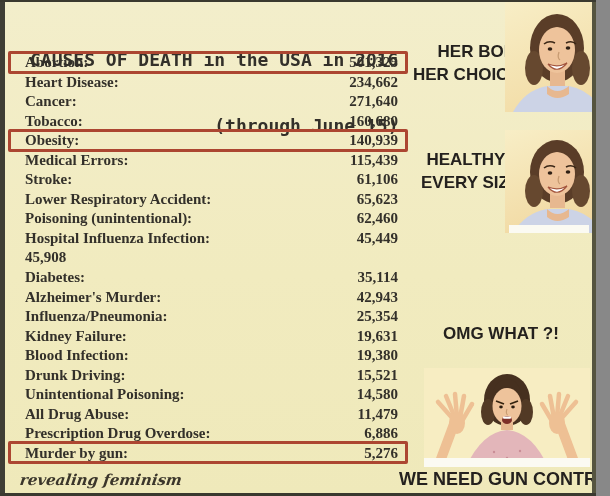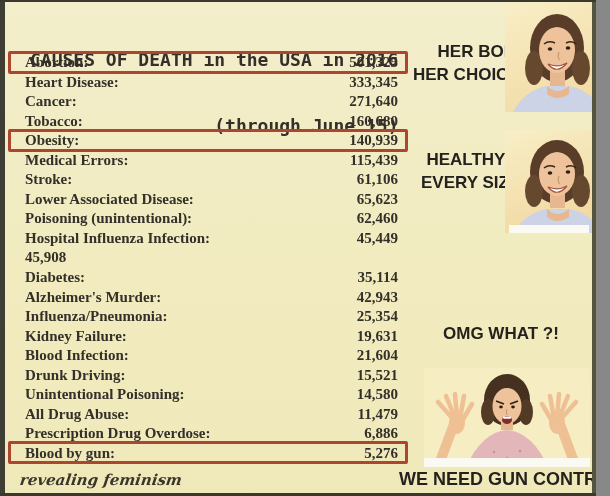--- a/index.html
+++ b/index.html
@@ -65,21 +65,21 @@
     <div class="line2">(through June 15)</div>
   </div>
 
   <div class="list" id="death-list">
       <div class="row boxed">
         <span>Abortion:</span>
         <span>501,325</span>
       </div>
       <div class="row">
         <span>Heart Disease:</span>
-        <span>333,345</span>
+        <span>234,662</span>
       </div>
       <div class="row">
         <span>Cancer:</span>
         <span>271,640</span>
       </div>
       <div class="row">
         <span>Tobacco:</span>
         <span>160,680</span>
       </div>
       <div class="row boxed">
@@ -88,21 +88,21 @@
       </div>
       <div class="row">
         <span>Medical Errors:</span>
         <span>115,439</span>
       </div>
       <div class="row">
         <span>Stroke:</span>
         <span>61,106</span>
       </div>
       <div class="row">
-        <span>Lower Associated Disease:</span>
+        <span>Lower Respiratory Accident:</span>
         <span>65,623</span>
       </div>
       <div class="row">
         <span>Poisoning (unintentional):</span>
         <span>62,460</span>
       </div>
       <div class="row">
         <span>Hospital Influenza Infection:</span>
         <span>45,449</span>
       </div>
@@ -120,40 +120,40 @@
       <div class="row">
         <span>Influenza/Pneumonia:</span>
         <span>25,354</span>
       </div>
       <div class="row">
         <span>Kidney Failure:</span>
         <span>19,631</span>
       </div>
       <div class="row">
         <span>Blood Infection:</span>
-        <span>21,604</span>
+        <span>19,380</span>
       </div>
       <div class="row">
         <span>Drunk Driving:</span>
         <span>15,521</span>
       </div>
       <div class="row">
         <span>Unintentional Poisoning:</span>
         <span>14,580</span>
       </div>
       <div class="row">
         <span>All Drug Abuse:</span>
         <span>11,479</span>
       </div>
       <div class="row">
         <span>Prescription Drug Overdose:</span>
         <span>6,886</span>
       </div>
       <div class="row boxed">
-        <span>Blood by gun:</span>
+        <span>Murder by gun:</span>
         <span>5,276</span>
       </div>
     </div>
 
   <div class="cap" id="cap-her-body">
     <div>HER BODY,</div>
     <div>HER CHOICE !</div>
   </div>
 
   <div class="cap" id="cap-healthy">

